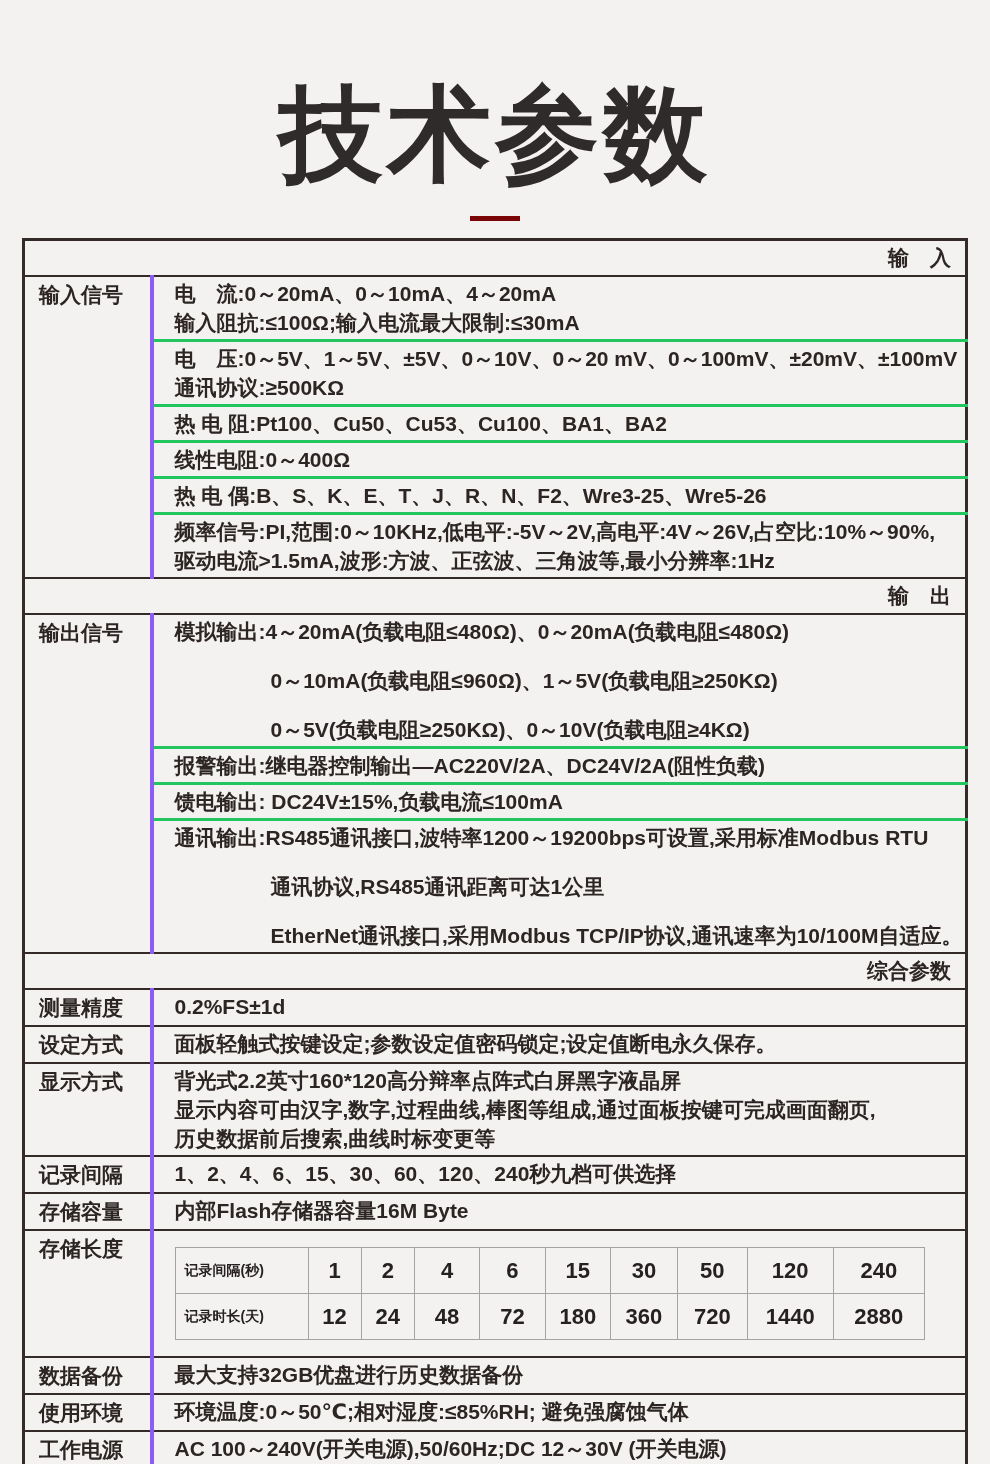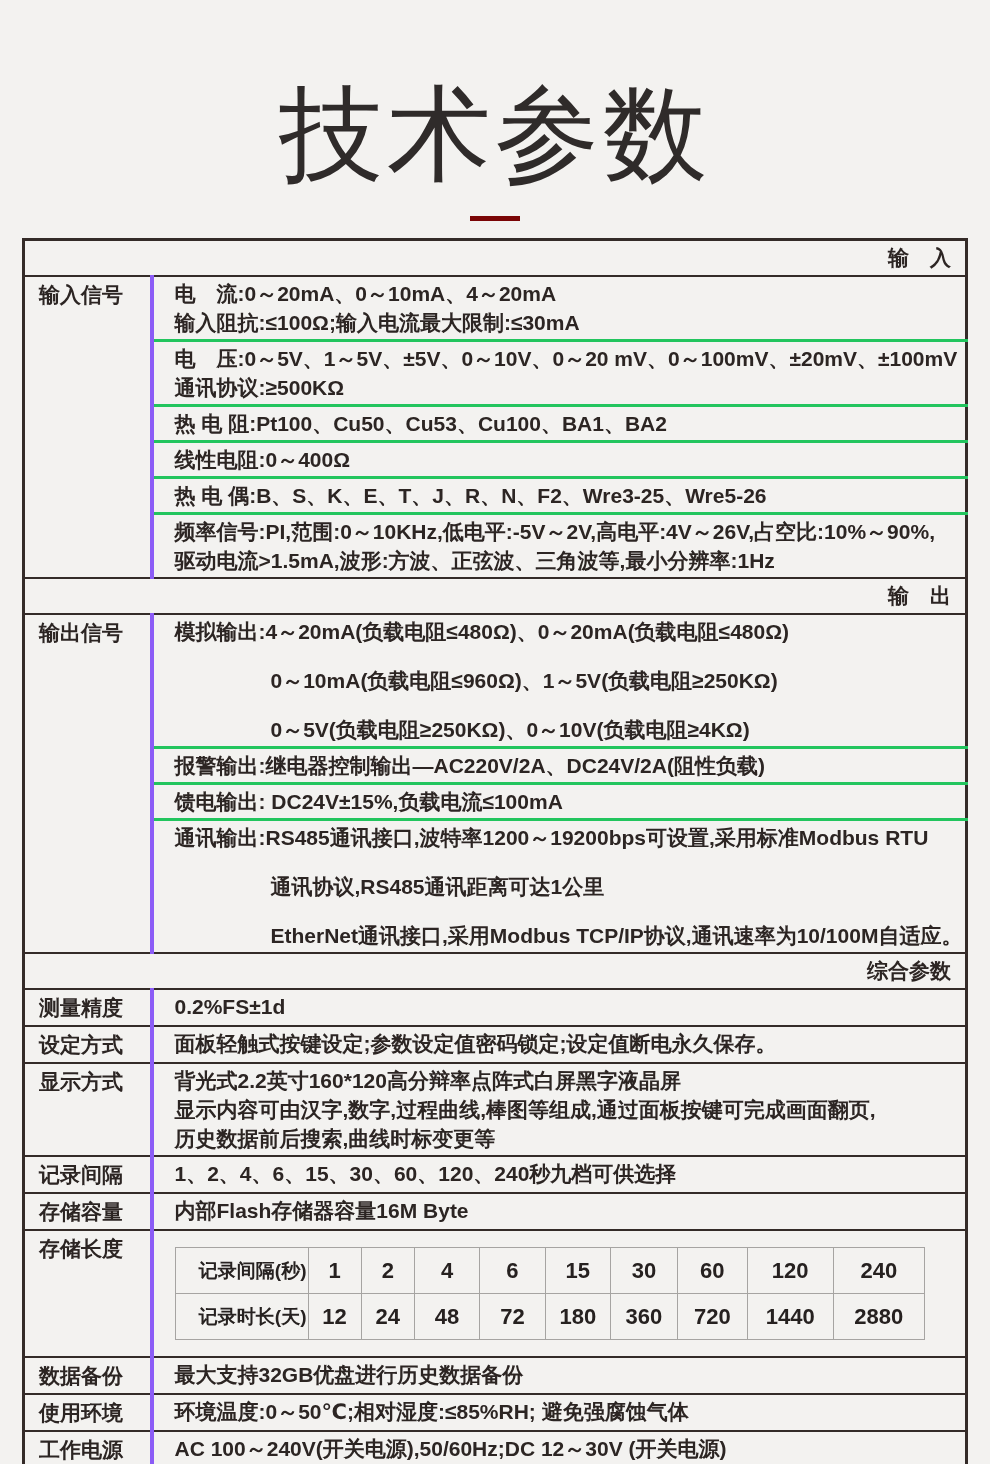--- a/index.html
+++ b/index.html
@@ -8,21 +8,21 @@
     background:#f3f2f0;
     font-family:"Liberation Sans","DejaVu Sans",sans-serif;
     color:#2c2624;
     -webkit-font-smoothing:antialiased;
   }
   .page{width:990px;height:1464px;position:relative;}
 
   
   .header{text-align:center;padding-top:78px;}
   .title{
-    font-size:104px;font-weight:400;letter-spacing:4px;
+    font-size:104px;font-weight:700;letter-spacing:4px;
     color:#2f2b2a;line-height:1.08;
   }
   .dash{width:50px;height:5px;background:#7a0506;margin:26px auto 0;}
   .subtitle{
     margin-top:40px;font-size:38px;font-weight:800;
     letter-spacing:2px;color:#151312;
   }
 
   
   .spec-wrap{width:946px;margin:17px auto 0;}
@@ -49,21 +49,21 @@
     border-collapse:collapse;table-layout:fixed;
     width:calc(100% - 34px);
     margin:14px 0 14px 0;
     font-weight:700;color:#262120;
   }
   .inner td{
     border:1px solid #a6a4a2;text-align:center;
     height:43px;vertical-align:middle;font-size:22px;white-space:nowrap;
   }
   .inner td.ih{
-    text-align:right;padding-left:9px;font-size:19px;letter-spacing:0;
+    text-align:left;padding-left:9px;font-size:14px;letter-spacing:0;
   }
 </style>
 </head>
 <body>
 
 <div class="page">
 
   <div class="header">
     <div class="title">技术参数</div>
     <div class="dash"></div>
@@ -201,21 +201,21 @@
             </colgroup>
             <tbody>
                   <tr>
               <td class="ih">记录间隔(秒)</td>
               <td>1</td>
               <td>2</td>
               <td>4</td>
               <td>6</td>
               <td>15</td>
               <td>30</td>
-              <td>60</td>
+              <td>50</td>
               <td>120</td>
               <td>240</td>
             </tr>
             <tr>
               <td class="ih">记录时长(天)</td>
               <td>12</td>
               <td>24</td>
               <td>48</td>
               <td>72</td>
               <td>180</td>

